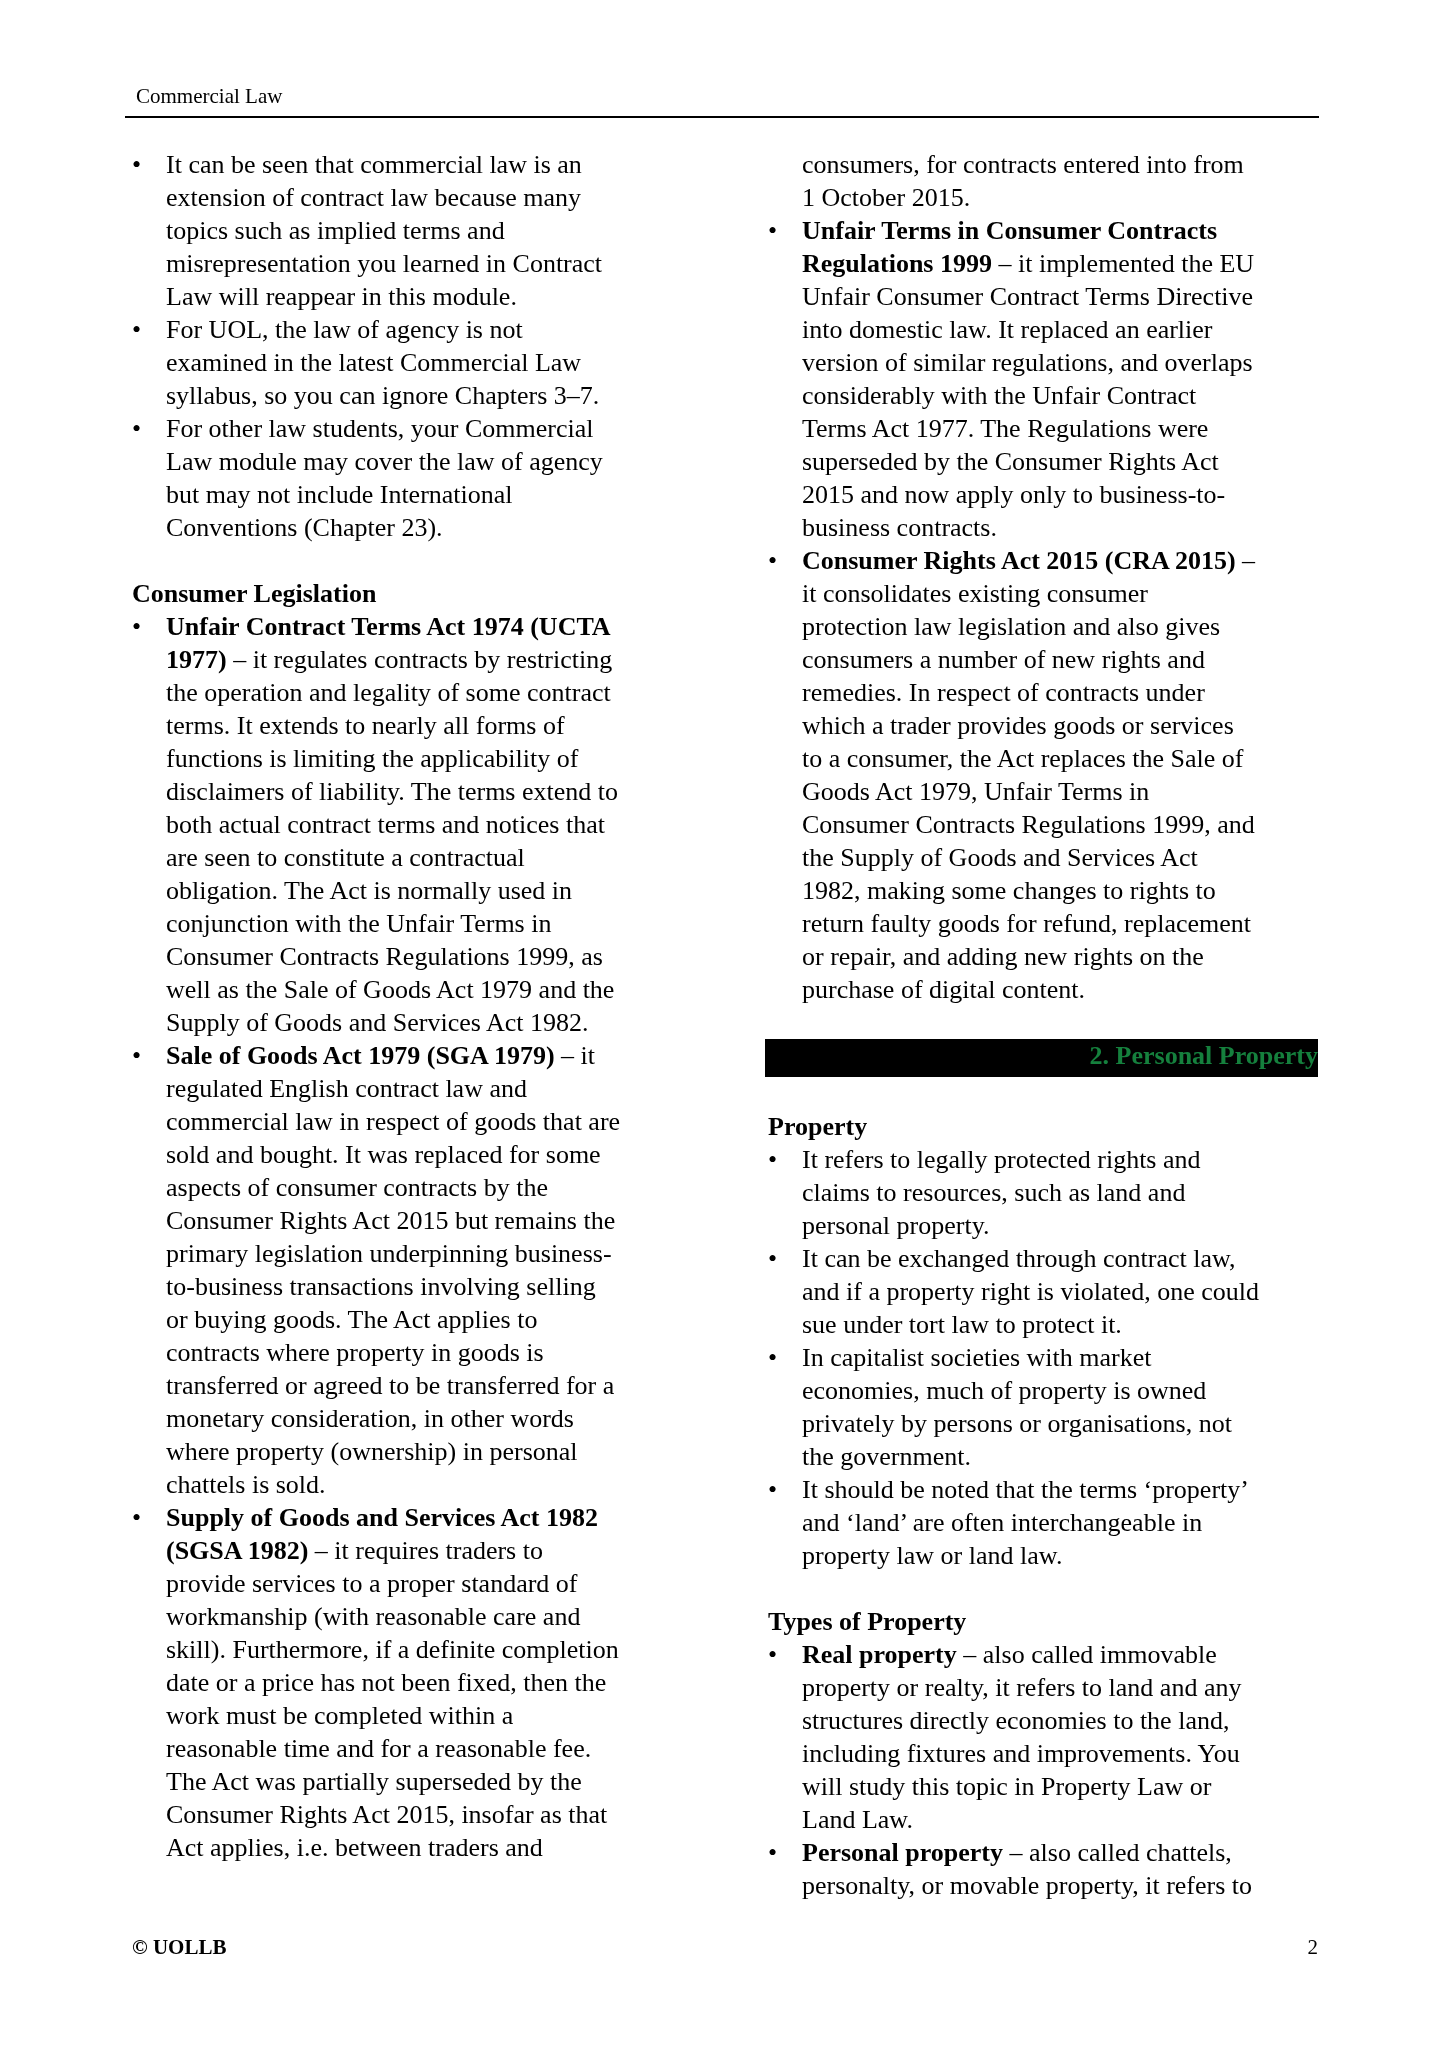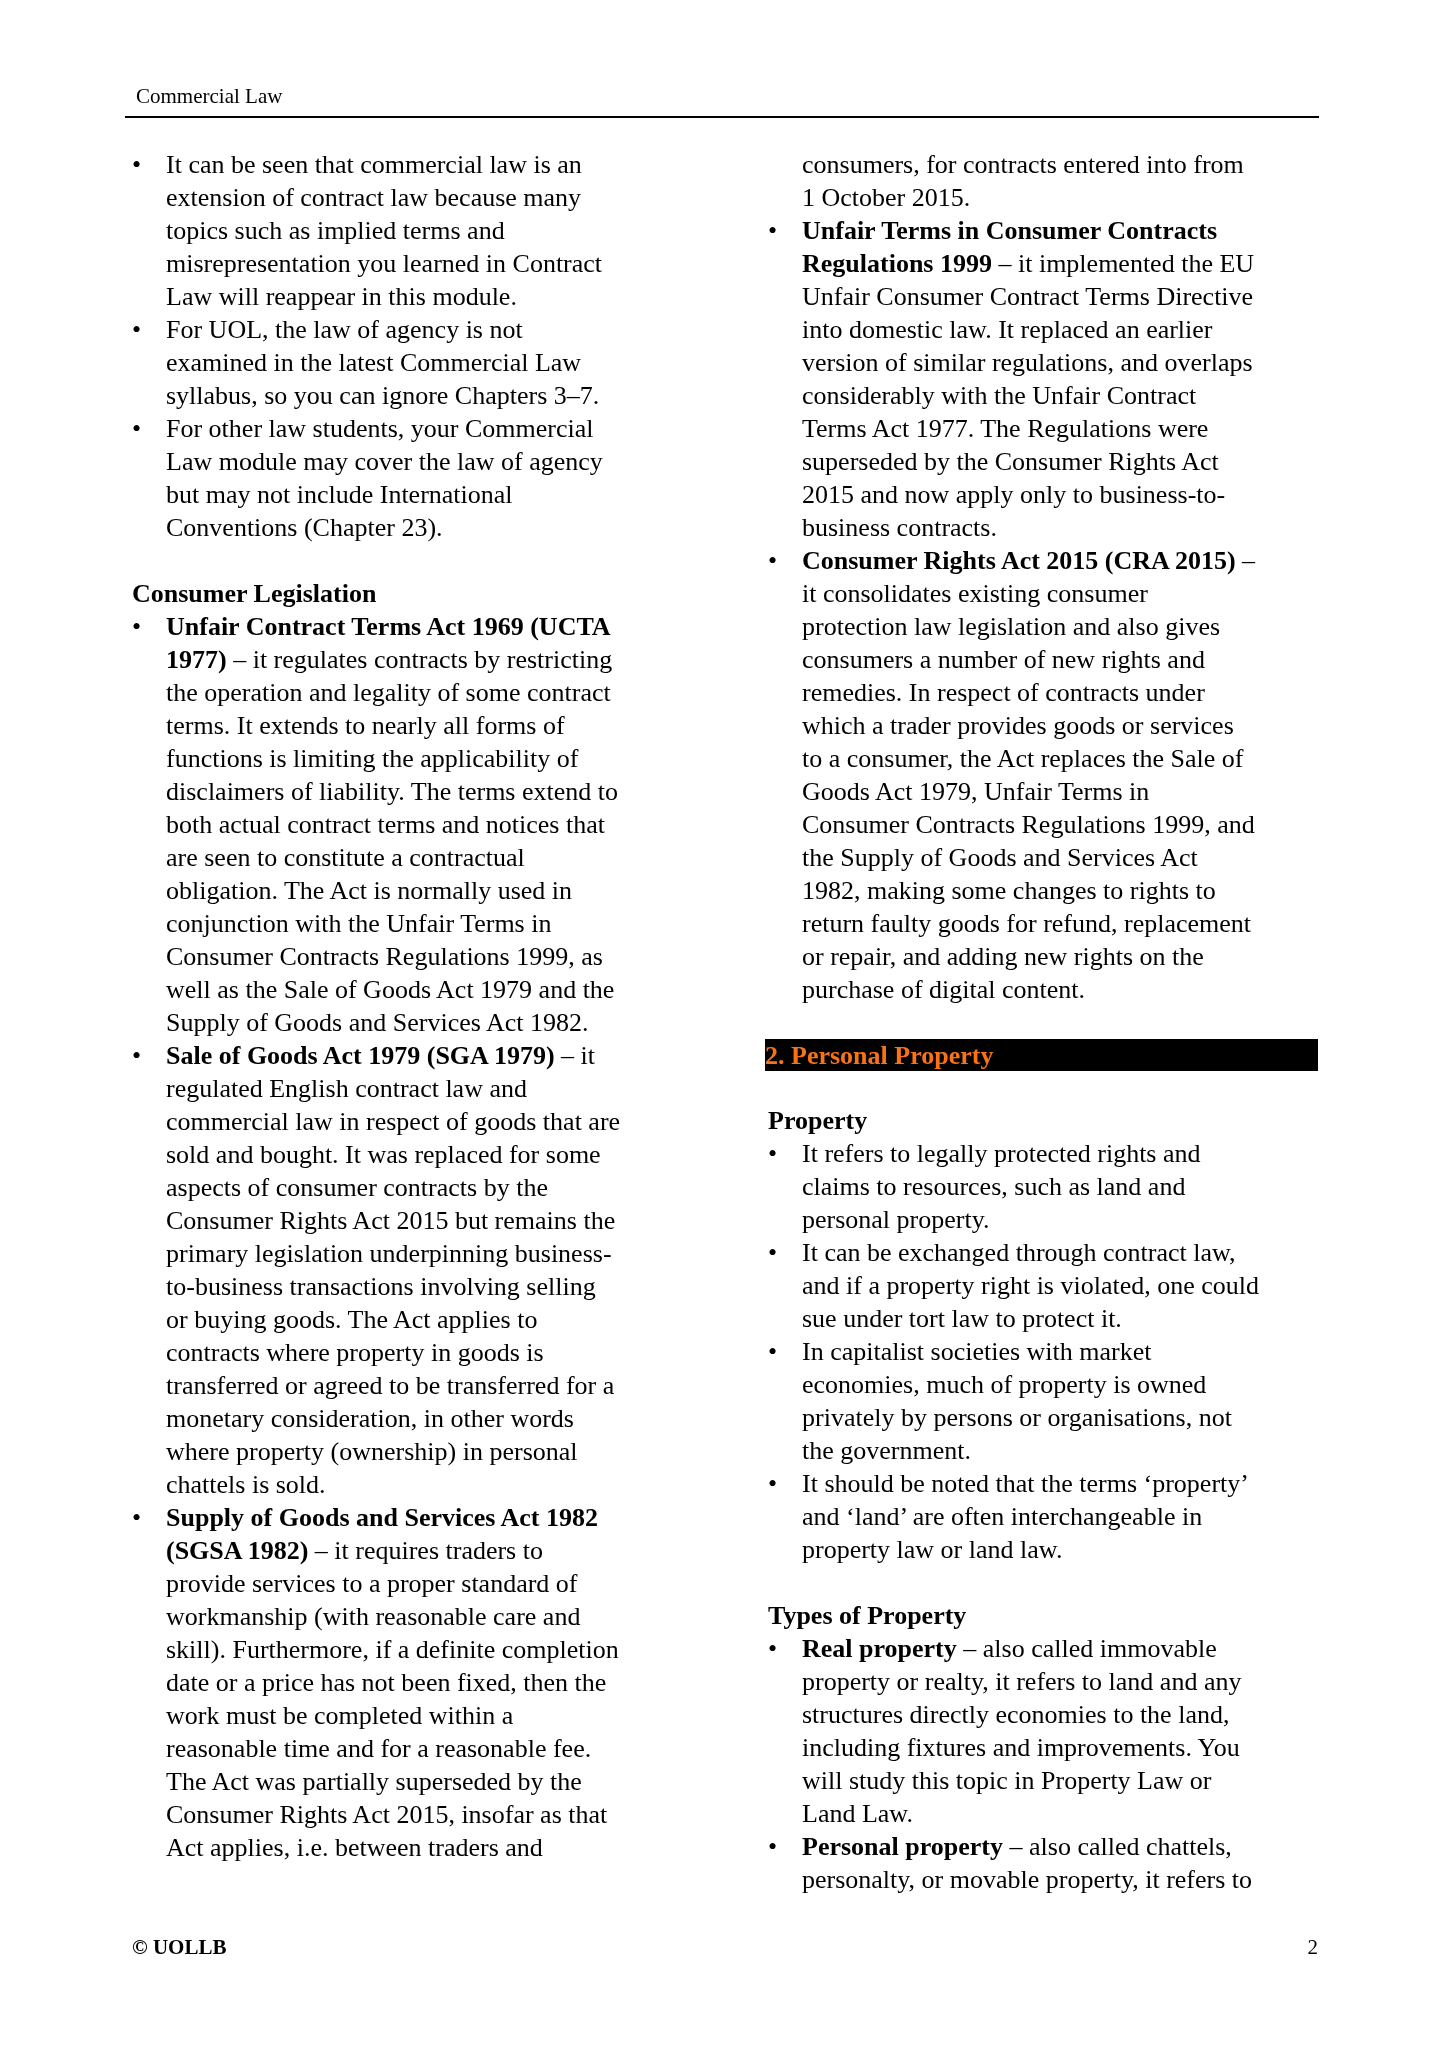--- a/index.html
+++ b/index.html
@@ -9,22 +9,22 @@
   .head-rule { position: absolute; left: 125px; top: 116px; width: 1194px; height: 2px; background: #000; }
   .col { position: absolute; top: 148px; font-size: 26px; line-height: 33px; }
   .col-left { left: 132px; width: 560px; }
   .col-right { left: 768px; width: 552px; }
   .line { display: block; white-space: pre; height: 33px; }
   .item { position: relative; padding-left: 34px; }
   .item .bullet { position: absolute; left: 0; top: 0; width: 20px; font-size: 26px; line-height: 33px; }
   .gap { height: 33px; }
   .subhead { font-weight: bold; display: block; height: 33px; }
   b { font-weight: bold; }
-  .banner { background: #000; color: #f97316; font-weight: bold; text-align: left;
-            height: 32px; line-height: 34px; font-size: 26px; margin: 0 0 0 -3px; width: 553px; }
+  .banner { background: #000; color: #15803d; font-weight: bold; text-align: right;
+            height: 38px; line-height: 34px; font-size: 26px; margin: 0 0 0 -3px; width: 553px; }
   .footer-left { position: absolute; left: 132px; top: 1935px; font-size: 21px; font-weight: bold; }
   .footer-right { position: absolute; right: 127px; top: 1935px; font-size: 21px; }
 </style>
 </head>
 <body>
 
 <div class="running-head">Commercial Law</div>
 <div class="head-rule"></div>
 
 <div class="col col-left">
@@ -52,21 +52,21 @@
     </div>
   </div>
 
   <div class="gap"></div>
   <span class="subhead">Consumer Legislation</span>
 
   <div>
 
     <div class="item">
       <span class="bullet">•</span>
-      <span class="line"><b>Unfair Contract Terms Act 1969 (UCTA</b></span>
+      <span class="line"><b>Unfair Contract Terms Act 1974 (UCTA</b></span>
       <span class="line"><b>1977)</b><span> – it regulates contracts by restricting</span></span>
       <span class="line">the operation and legality of some contract</span>
       <span class="line">terms. It extends to nearly all forms of</span>
       <span class="line">functions is limiting the applicability of</span>
       <span class="line">disclaimers of liability. The terms extend to</span>
       <span class="line">both actual contract terms and notices that</span>
       <span class="line">are seen to constitute a contractual</span>
       <span class="line">obligation. The Act is normally used in</span>
       <span class="line">conjunction with the Unfair Terms in</span>
       <span class="line">Consumer Contracts Regulations 1999, as</span>

